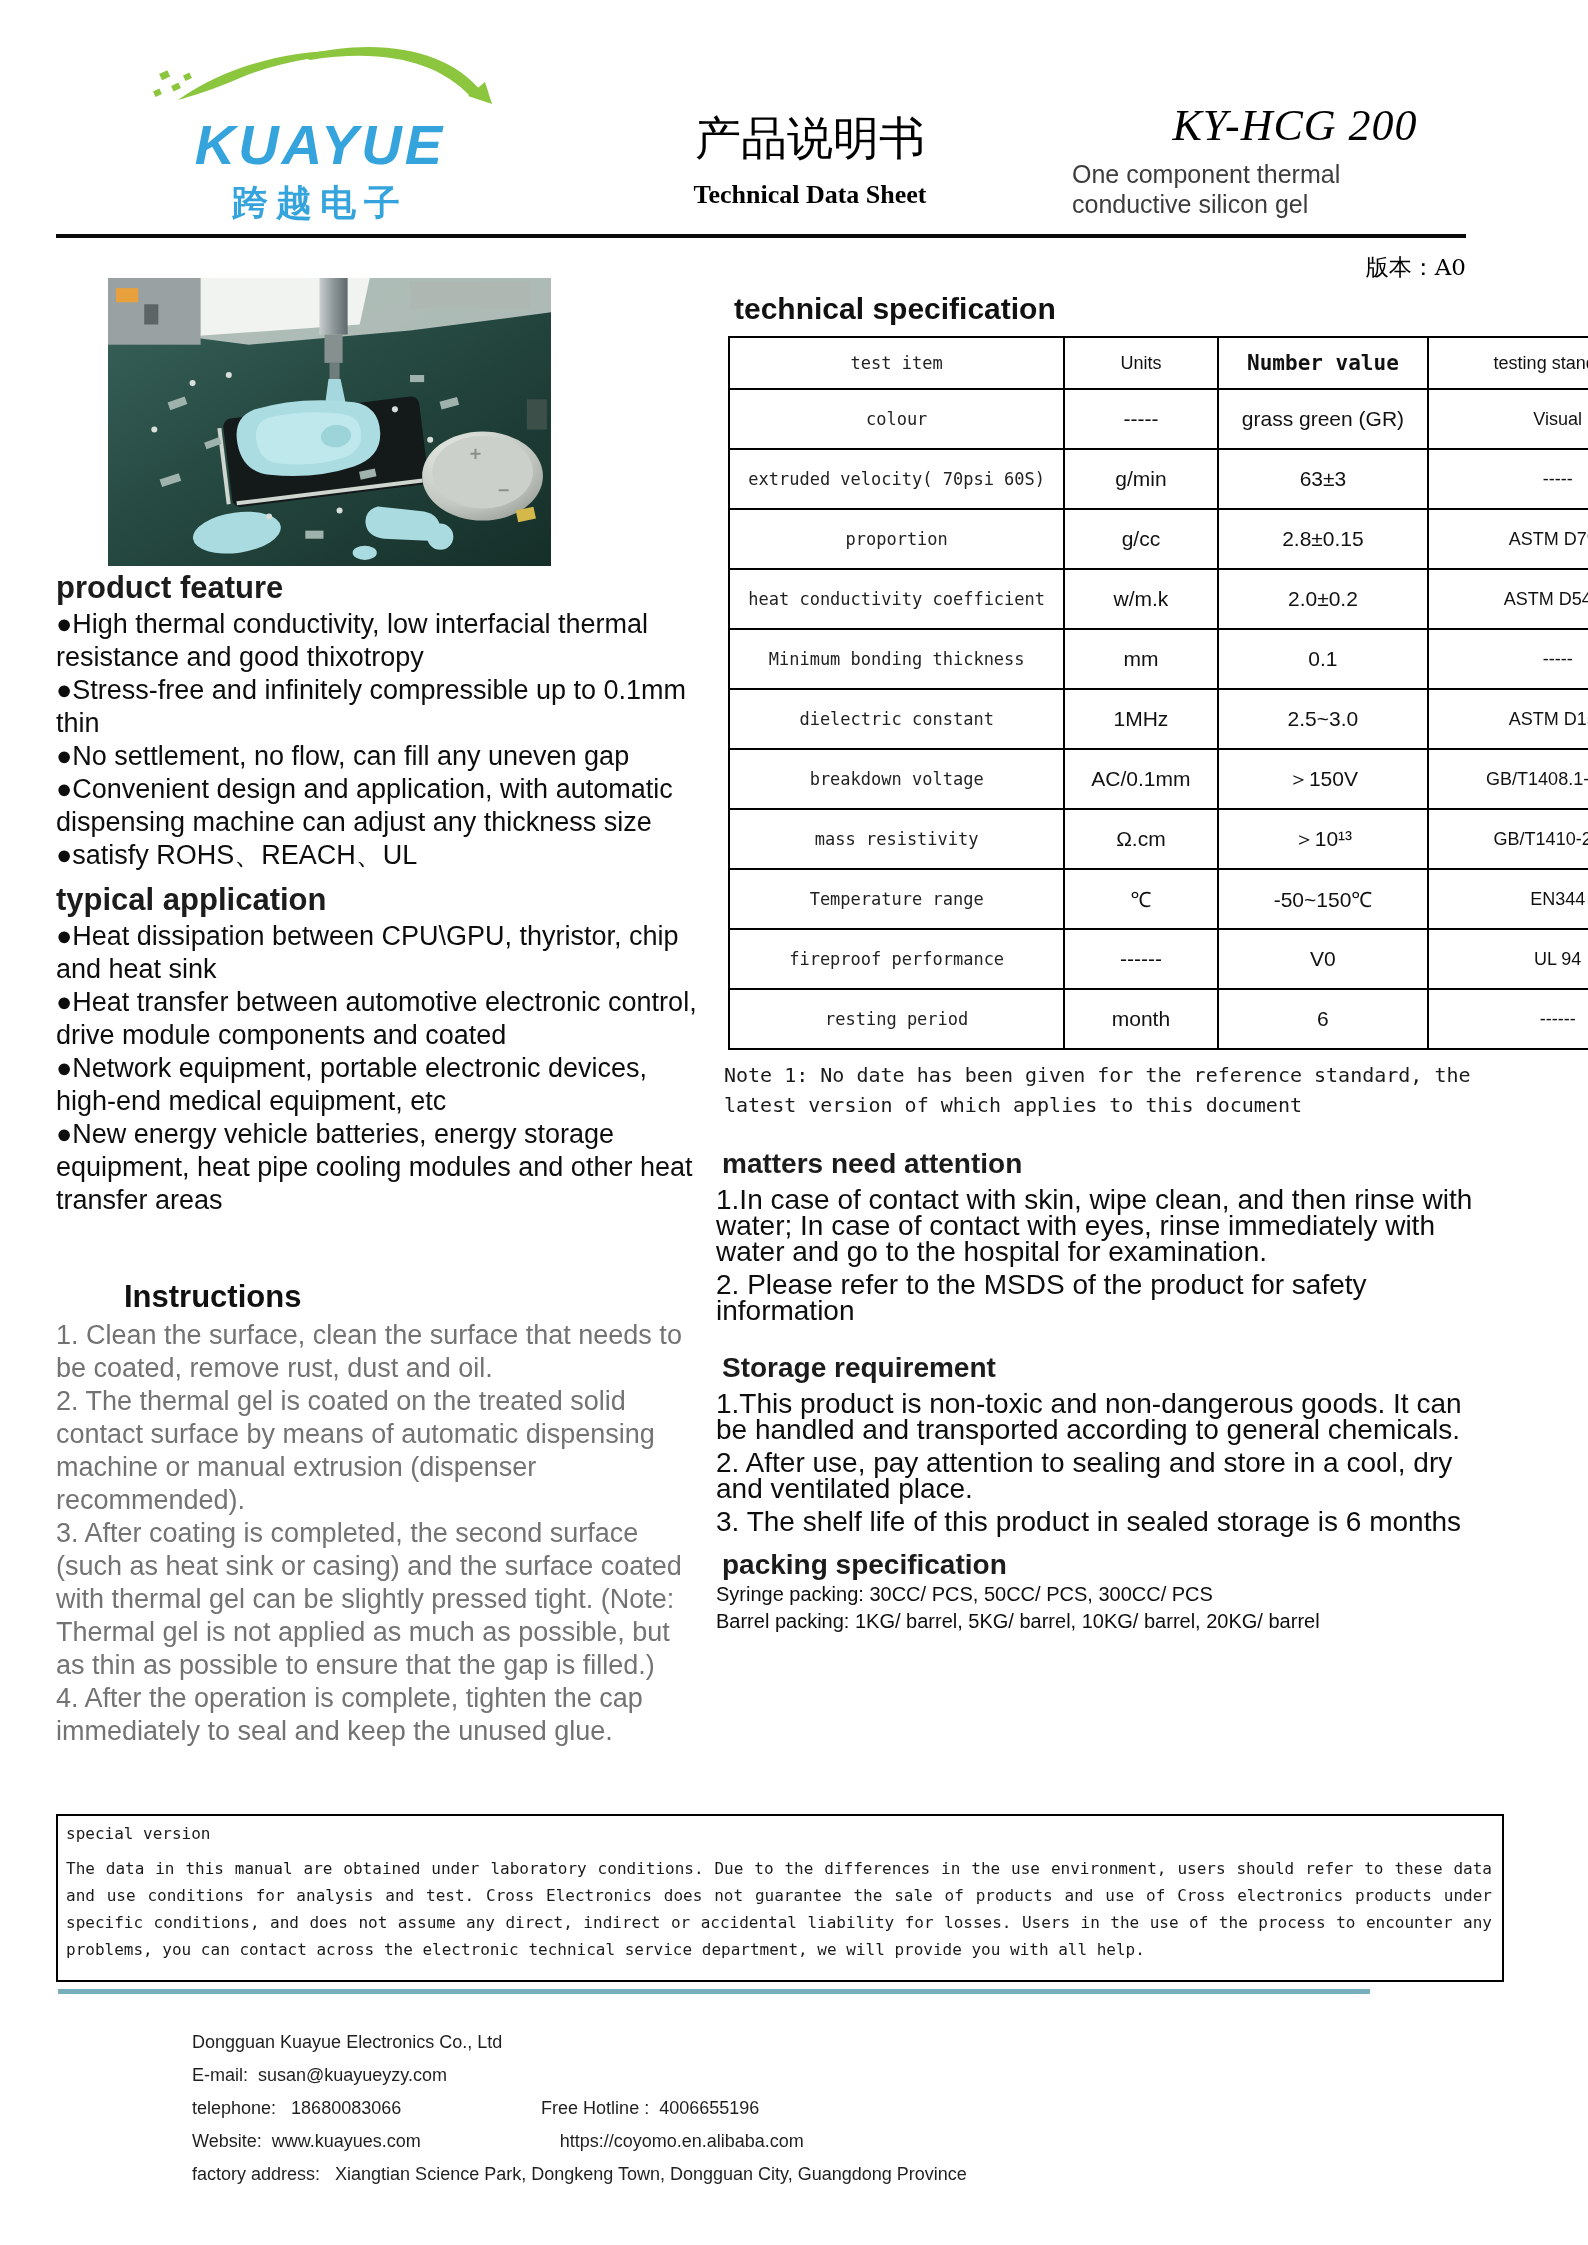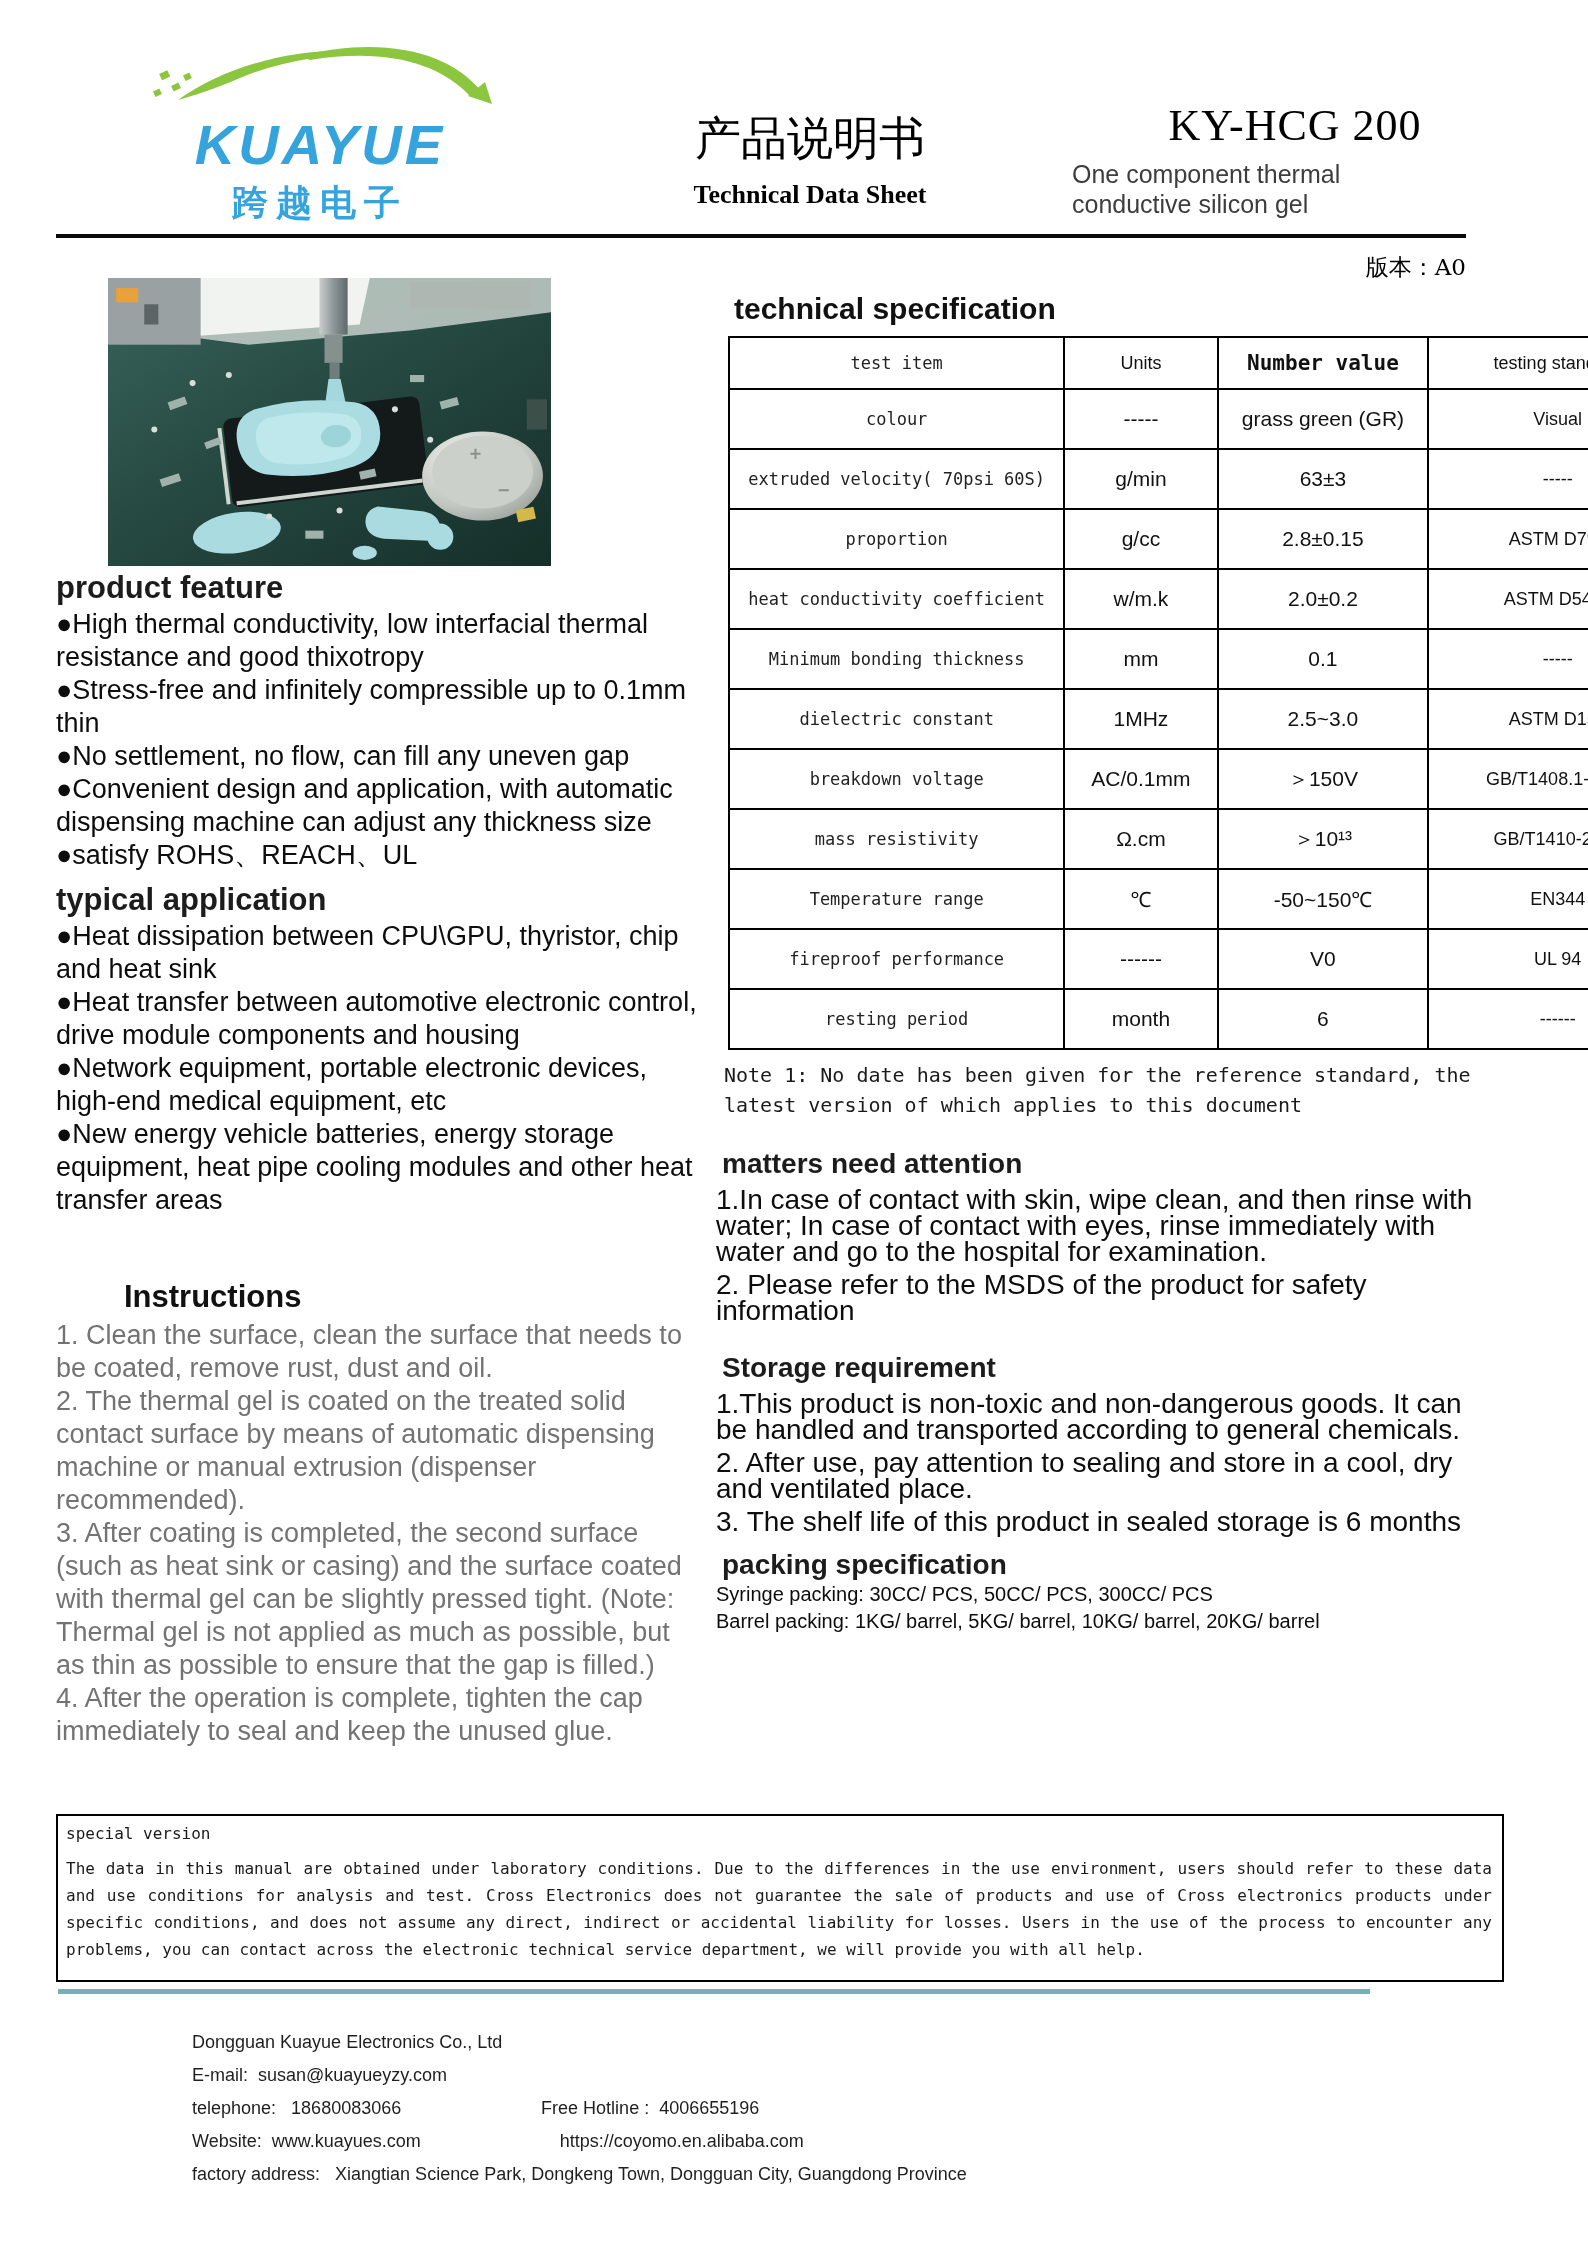--- a/index.html
+++ b/index.html
@@ -19,21 +19,21 @@
     font-size:56px; letter-spacing:3px; color:#35a3dc;
   }
   .logo .brand-cn {
     display:block; margin-top:2px;
     font-weight:bold; font-size:36px; letter-spacing:8px; color:#35a3dc;
   }
   .title-center { position:absolute; left:620px; top:108px; width:380px; text-align:center; }
   .title-cn { font-family:"DejaVu Serif","Liberation Serif",serif; font-size:46px; color:#000; }
   .title-en { margin-top:10px; font-family:"Liberation Serif",serif; font-weight:bold; font-size:26px; color:#000; }
   .model-block { position:absolute; left:1060px; top:100px; width:470px; }
-  .model { font-family:"Liberation Serif",serif; font-size:44px; letter-spacing:1px; text-align:center; color:#000; }
+  .model { font-family:"Liberation Serif",serif; font-size:44px; letter-spacing:1px; text-align:center; color:#000;font-style:italic; }
   .subtitle { margin-top:8px; padding-left:12px; font-size:25px; line-height:30px; color:#3d3d3d; }
   .header-divider { position:absolute; left:56px; top:234px; width:1410px; height:4px; background:#0a0a0a; }
   .version { position:absolute; left:1230px; top:252px; width:236px; text-align:right;
              font-family:"DejaVu Serif","Liberation Serif",serif; font-size:23px; color:#000; }
 
   
   .photo { position:absolute; left:108px; top:278px; width:443px; height:288px; }
   .left-col { position:absolute; left:56px; top:570px; width:648px; }
   .sec-h { font-size:31px; font-weight:bold; color:#1c1c1c; line-height:36px; }
   .feat-list { list-style:none; margin:2px 0 10px 0; }
@@ -192,21 +192,21 @@
     <ul class="feat-list">
       <li>●High thermal conductivity, low interfacial thermal resistance and good thixotropy</li>
       <li>●Stress-free and infinitely compressible up to 0.1mm thin</li>
       <li>●No settlement, no flow, can fill any uneven gap</li>
       <li>●Convenient design and application, with automatic dispensing machine can adjust any thickness size</li>
       <li>●satisfy ROHS、REACH、UL</li>
     </ul>
     <div class="sec-h">typical application</div>
     <ul class="feat-list">
       <li>●Heat dissipation between CPU\GPU, thyristor, chip and heat sink</li>
-      <li>●Heat transfer between automotive electronic control, drive module components and housing</li>
+      <li>●Heat transfer between automotive electronic control, drive module components and coated</li>
       <li>●Network equipment, portable electronic devices, high-end medical equipment, etc</li>
       <li>●New energy vehicle batteries, energy storage equipment, heat pipe cooling modules and other heat transfer areas</li>
     </ul>
     <div class="instructions-h">Instructions</div>
     <ul class="instr-list">
       <li>1. Clean the surface, clean the surface that needs to be coated, remove rust, dust and oil.</li>
       <li>2. The thermal gel is coated on the treated solid contact surface by means of automatic dispensing machine or manual extrusion (dispenser recommended).</li>
       <li>3. After coating is completed, the second surface (such as heat sink or casing) and the surface coated with thermal gel can be slightly pressed tight. (Note: Thermal gel is not applied as much as possible, but as thin as possible to ensure that the gap is filled.)</li>
       <li>4. After the operation is complete, tighten the cap immediately to seal and keep the unused glue.</li>
     </ul>

